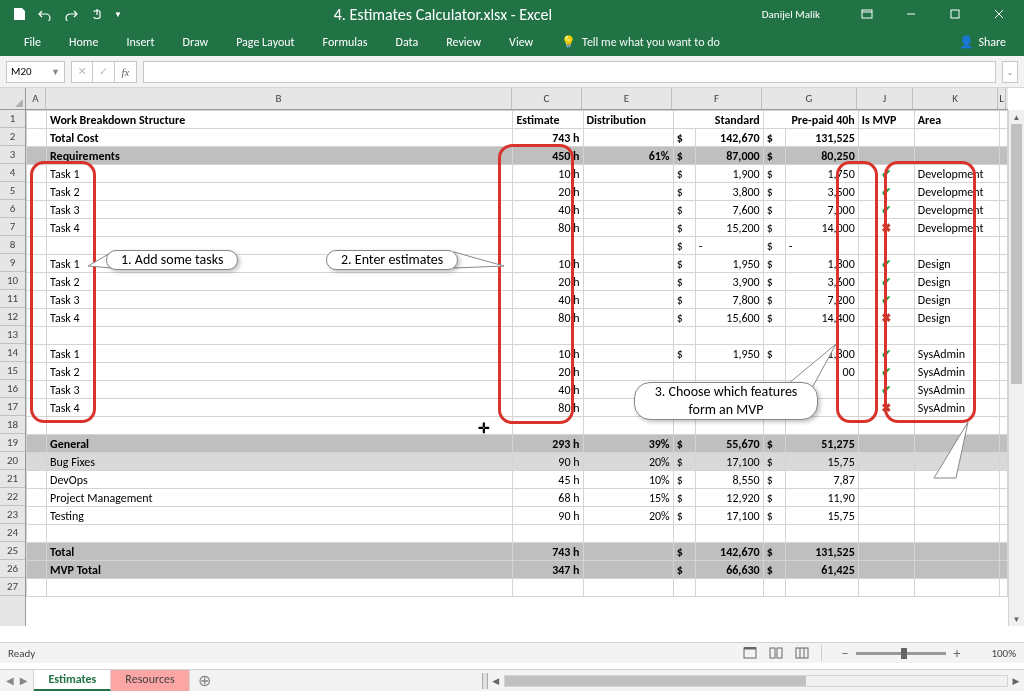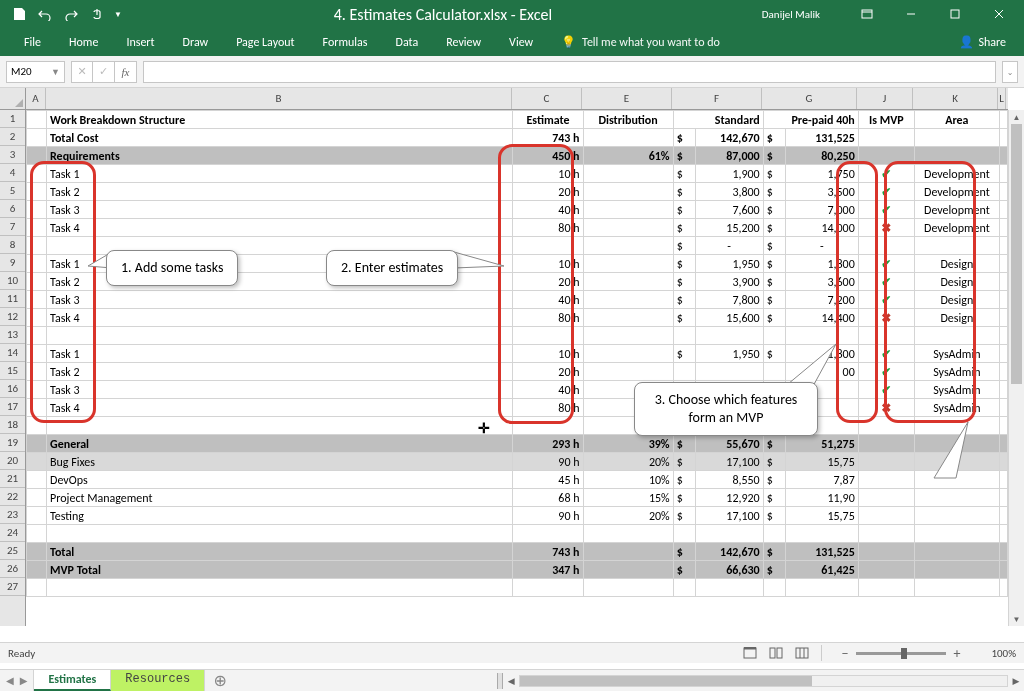--- a/index.html
+++ b/index.html
@@ -41,58 +41,58 @@
   .col-h { border-right:1px solid #c0c0c0; text-align:center; font-size:11px; color:#444; line-height:22px; }
   
   .row-headers { position:absolute; left:0; top:22px; width:26px; bottom:16px; background:#e6e6e6; border-right:1px solid #999;}
   .row-h { height:18px; border-bottom:1px solid #c0c0c0; text-align:center; font-size:11px; color:#444; line-height:18px; position:relative;}
   
   .cells { position:absolute; left:26px; top:22px; right:16px; bottom:16px; overflow:hidden; }
   table.sheet { border-collapse:collapse; table-layout:fixed; width: 982px; }
   table.sheet td { border:1px solid #d4d4d4; height:18px; padding:0 3px; font-size:12px; font-family: Calibri, sans-serif; white-space:nowrap; overflow:hidden; vertical-align:middle;}
   .b { font-weight:bold; }
   .right { text-align:right; }
-  .center { text-align:center; }
+  .center { text-align:left; }
   .gray { background:#bfbfbf; }
   .lgray { background:#d9d9d9; }
   .check { color:#1b9e3e; font-weight:bold; font-size:14px; text-align:center;}
   .cross { color:#c0392b; font-weight:bold; font-size:14px; text-align:center;}
   
   
   .vscroll { position:absolute; top:22px; right:0; bottom:16px; width:16px; background:#f0f0f0; border-left:1px solid #d4d4d4;}
   .vscroll .thumb { position:absolute; top:14px; left:2px; right:2px; height:260px; background:#c0c0c0; }
   .vscroll .arrow { position:absolute; left:0;right:0; height:14px; display:flex;align-items:center;justify-content:center; font-size:8px; color:#666;}
   .vscroll .arrow.up{top:0;} .vscroll .arrow.down{bottom:0;}
   
   
   .sheet-tabs { position:absolute; left:0; right:0; bottom:0; height:22px; background:#f3f3f3; border-top:1px solid #d4d4d4; display:flex; align-items:stretch; }
   .tab-nav { display:flex; align-items:center; padding:0 6px; gap:6px; color:#888; border-right:1px solid #d4d4d4;}
   .tab-nav span{cursor:pointer; font-size:10px;}
   .sheet-tab { padding:2px 14px; font-size:12px; border-right:1px solid #d4d4d4; background:#fff; display:flex; align-items:flex-start; cursor:pointer; }
   .sheet-tab.active { border-bottom:2px solid #217346; font-weight:bold; color:#217346; background:#fff;}
-  .sheet-tab.inactive { background:#bef264; color:#444;font-family:Liberation Mono, monospace;}
+  .sheet-tab.inactive { background:#fca5a5; color:#444;}
   .add-sheet { width:30px; display:flex; align-items:center; justify-content:center; color:#888; font-size:16px; cursor:pointer;}
   .hscroll { flex:1; position:relative; margin-left: 260px; display:flex; align-items:center;}
   .hscroll .track{ flex:1; height:12px; background:#f0f0f0; border:1px solid #d4d4d4; position:relative;}
   .hscroll .thumb{ position:absolute; left:0; top:0; bottom:0; width:60%; background:#c0c0c0;}
   .hscroll .ha { width:16px; text-align:center; font-size:9px; color:#666;}
   .hscroll .split { width:6px; height:16px; background:#e0e0e0; border-left:1px solid #aaa; border-right:1px solid #aaa; margin-left:2px;}
   
   
   .status-bar { height: 21px; background:#f3f3f3; border-top:1px solid #d4d4d4; display:flex; align-items:center; font-size:11px; padding:0 8px; color:#444;}
   .status-right { margin-left:auto; display:flex; align-items:center; gap:4px;}
   .view-btn { width:22px; height:18px; border:1px solid transparent; display:flex; align-items:center; justify-content:center; cursor:pointer;}
   .zoom-slider { display:flex; align-items:center; gap:4px; margin:0 8px;}
   .zoom-slider .track { width:90px; height:3px; background:#999; position:relative;}
   .zoom-slider .thumb { position:absolute; left:45px; top:-4px; width:6px; height:11px; background:#666;}
   .zoom-slider .tick { position:absolute; left:45px; top:-2px; width:1px; height:7px; background:#666;}
   .zoom-btn{ font-size:14px; cursor:pointer; color:#666; width:14px; text-align:center;}
   
   
-  .callout { position:absolute; background:#fff; border:1px solid #888; border-radius:8px; padding:8px 14px; font-size:14px; font-family:Calibri, sans-serif; box-shadow: 2px 2px 4px rgba(0,0,0,0.25); z-index:50; text-align:center; line-height:1.3;}
+  .callout { position:absolute; background:#fff; border:1px solid #888; border-radius:16px; padding:0 14px; font-size:14px; font-family:Calibri, sans-serif; box-shadow: 2px 2px 4px rgba(0,0,0,0.25); z-index:50; text-align:center; line-height:1.3;}
   
   .red-circle { position:absolute; border:3px solid #d9342b; border-radius:14px; z-index:40; pointer-events:none;}
   
   .cursor-cross { position:absolute; font-size:14px; color:#000; z-index:60; font-weight:bold;}
 
   svg.tail { position:absolute; z-index:49; overflow:visible; }
 </style>
 </head>
 <body>
 

